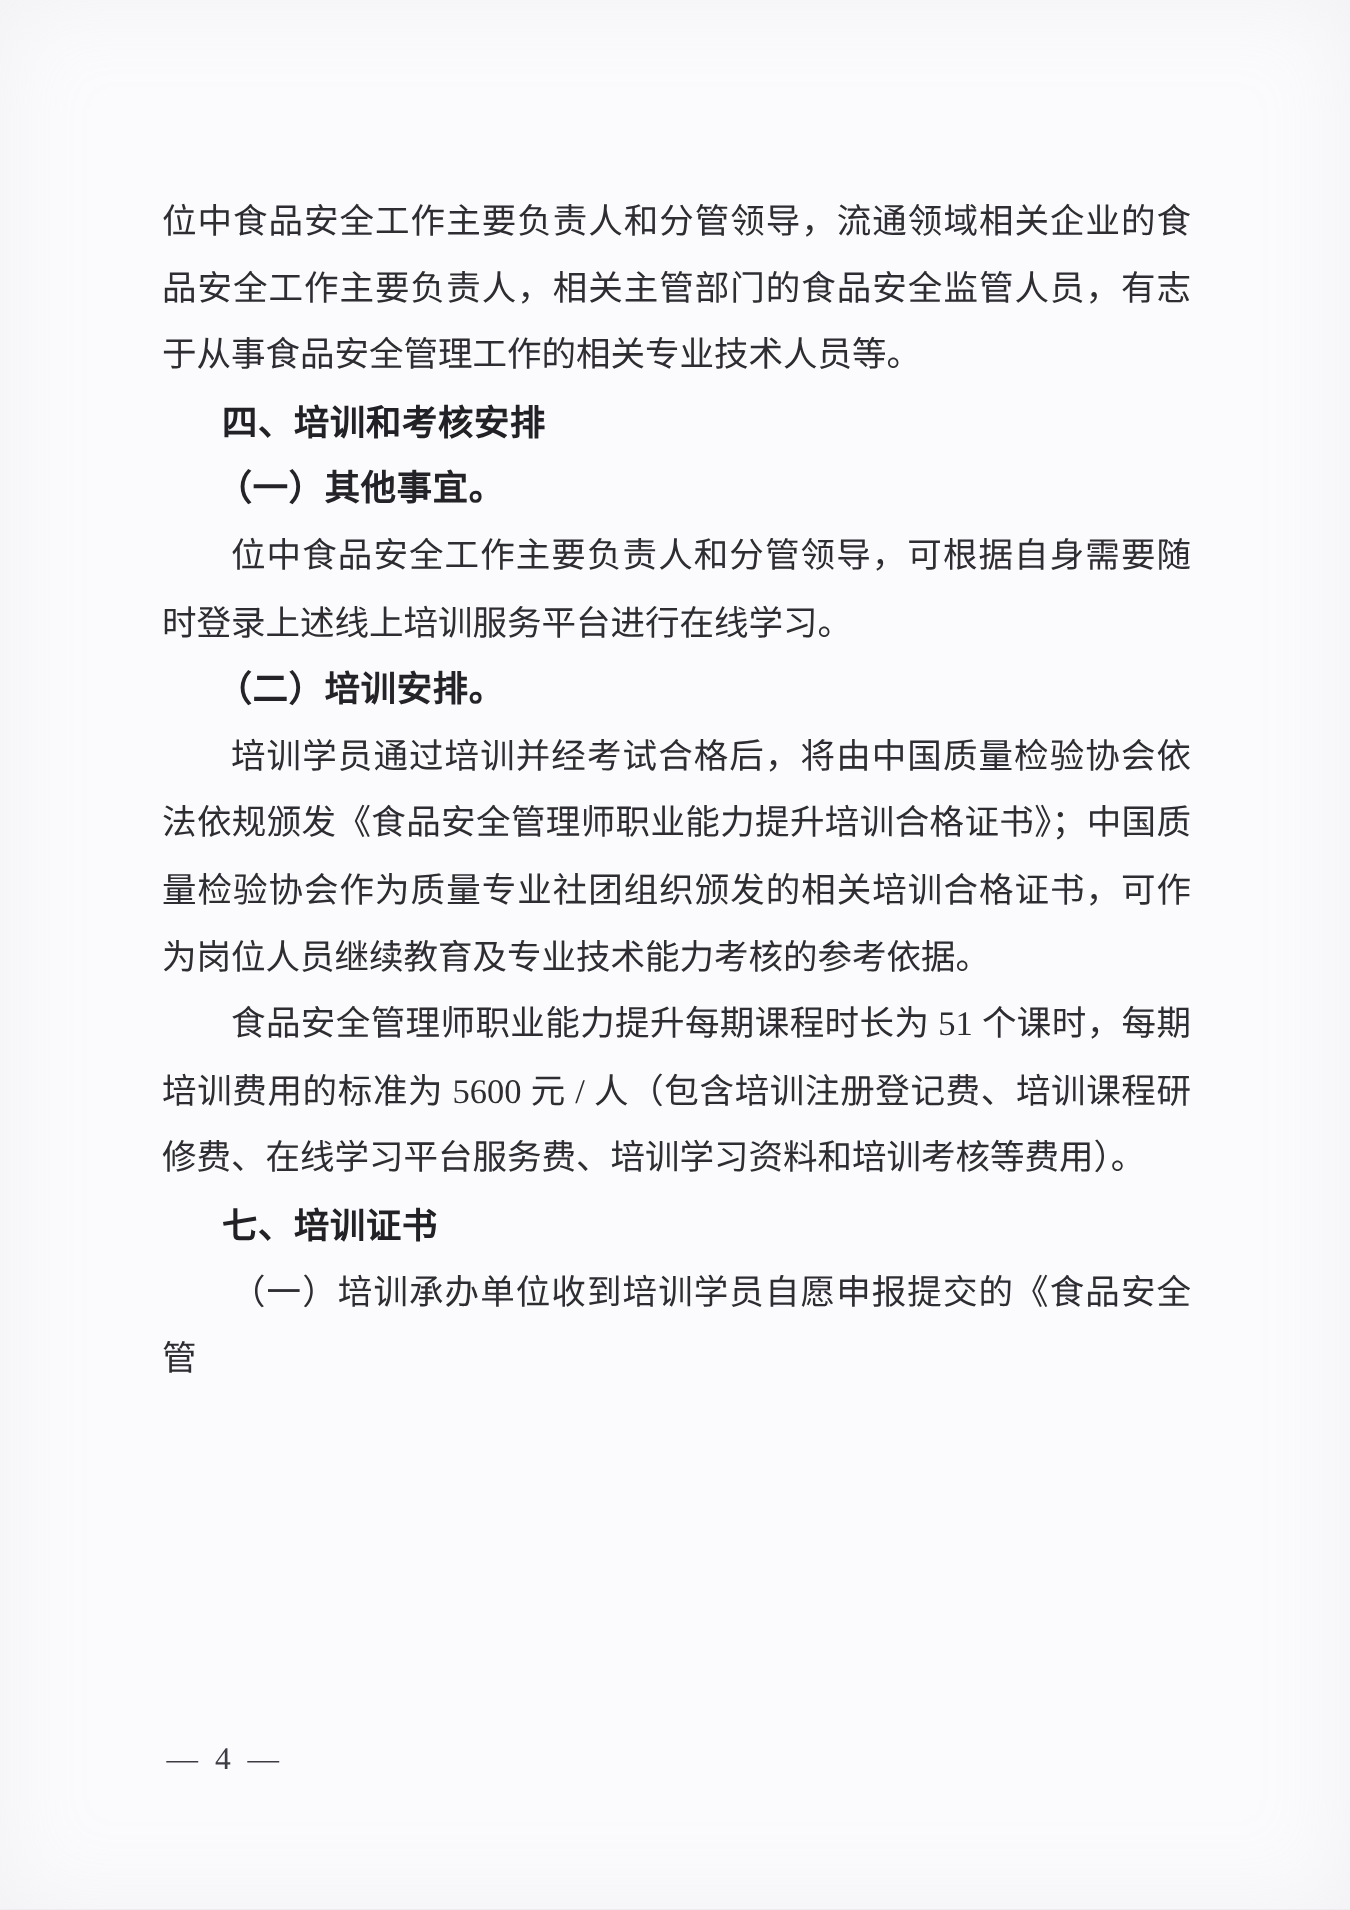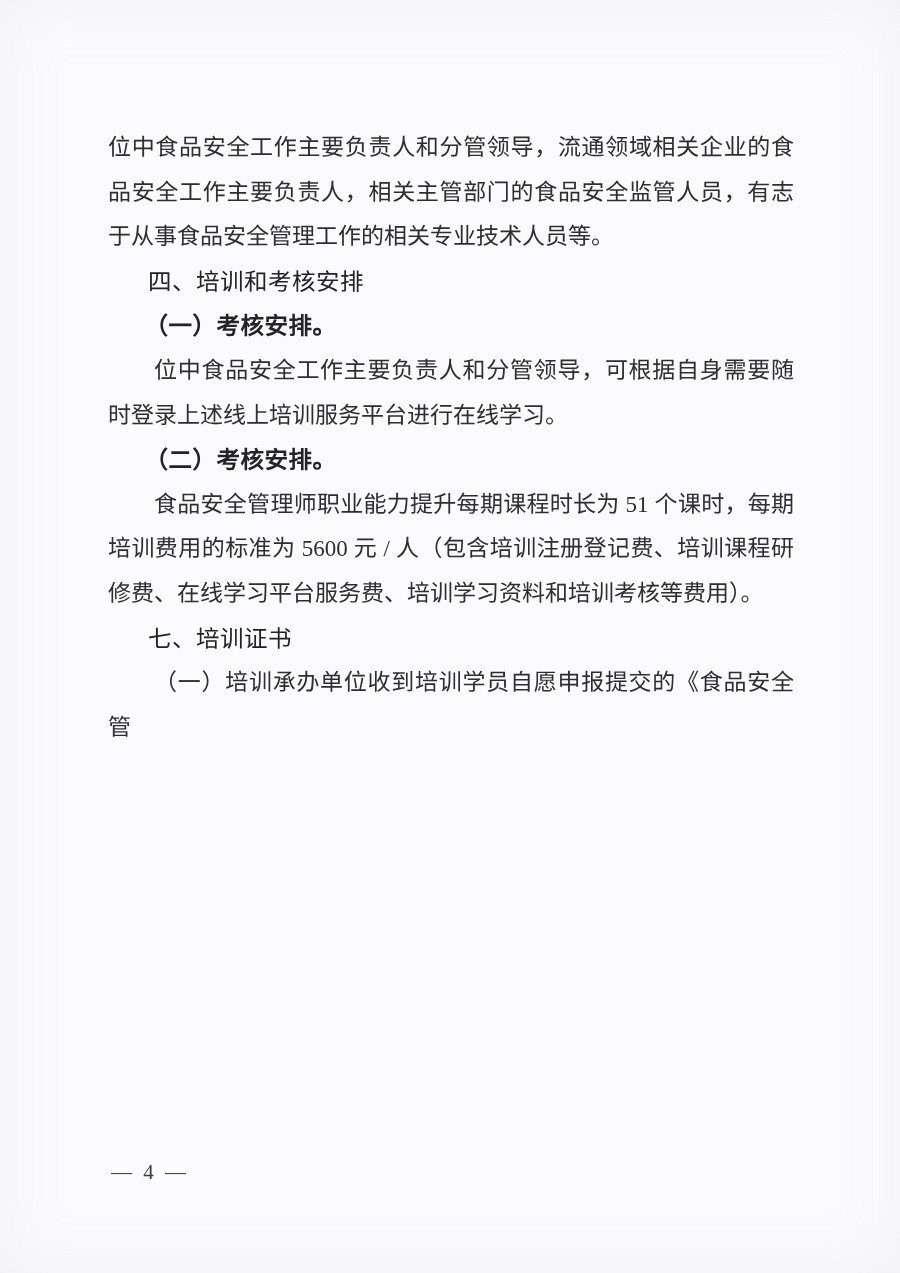--- a/index.html
+++ b/index.html
@@ -30,21 +30,21 @@
     margin: 0;
     text-align: justify;
     text-justify: inter-character;
   }
   .para.indent {
     text-indent: 2em;
   }
   .heading {
     margin: 0;
     font-family: "Liberation Sans", "DejaVu Sans", sans-serif;
-    font-weight: 400;
+    font-weight: 700;
     font-size: 23.5px;
     line-height: 44.6px;
     color: #222226;
     text-indent: 1.7em;
     letter-spacing: 0.5px;
   }
   .subheading {
     margin: 0;
     font-weight: 700;
     font-size: 23.5px;
@@ -66,28 +66,29 @@
 </head>
 <body>
 
 <div class="scan-page">
   <div class="doc-content">
 
     <p class="para">位中食品安全工作主要负责人和分管领导，流通领域相关企业的食品安全工作主要负责人，相关主管部门的食品安全监管人员，有志于从事食品安全管理工作的相关专业技术人员等。</p>
 
     <h2 class="heading">四、培训和考核安排</h2>
 
-    <h3 class="subheading">（一）考核安排。</h3>
+    <h3 class="subheading">（一）其他事宜。</h3>
 
     <p class="para indent">位中食品安全工作主要负责人和分管领导，可根据自身需要随时登录上述线上培训服务平台进行在线学习。</p>
 
-    <h3 class="subheading">（二）考核安排。</h3>
+    <h3 class="subheading">（二）培训安排。</h3>
 
 
 
+    <p class="para indent">培训学员通过培训并经考试合格后，将由中国质量检验协会依法依规颁发《食品安全管理师职业能力提升培训合格证书》；中国质量检验协会作为质量专业社团组织颁发的相关培训合格证书，可作为岗位人员继续教育及专业技术能力考核的参考依据。</p>
 
 
     <p class="para indent">食品安全管理师职业能力提升每期课程时长为 51 个课时，每期培训费用的标准为 5600 元 / 人（包含培训注册登记费、培训课程研修费、在线学习平台服务费、培训学习资料和培训考核等费用）。</p>
 
     <h2 class="heading">七、培训证书</h2>
 
     <p class="para indent">（一）培训承办单位收到培训学员自愿申报提交的《食品安全管</p>
 
   </div>
 

